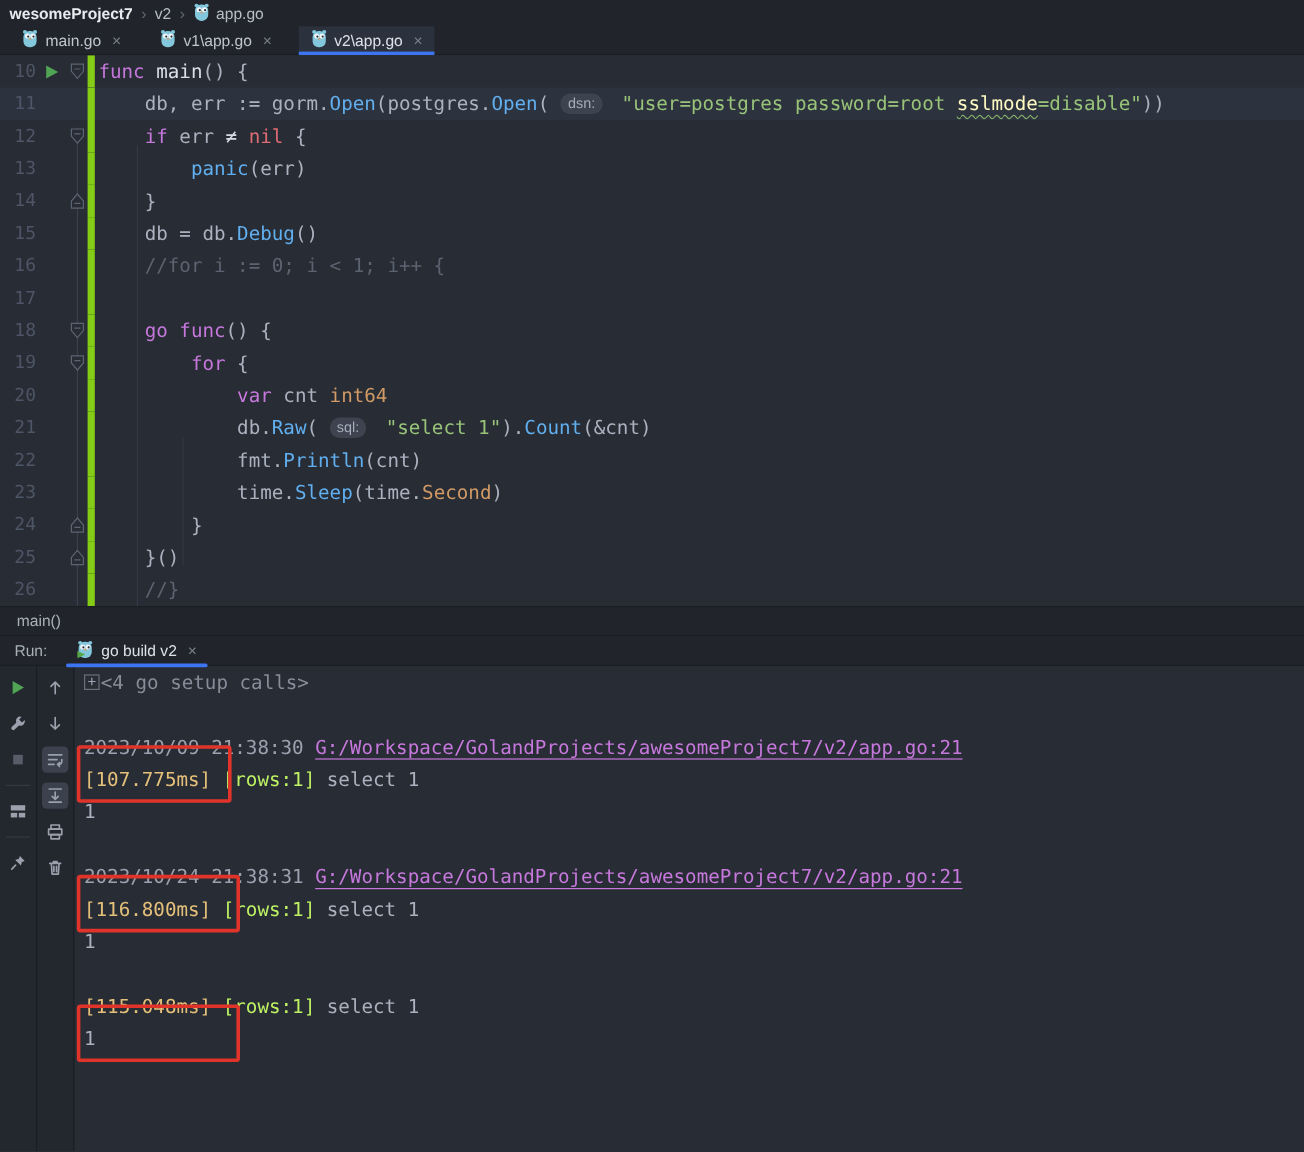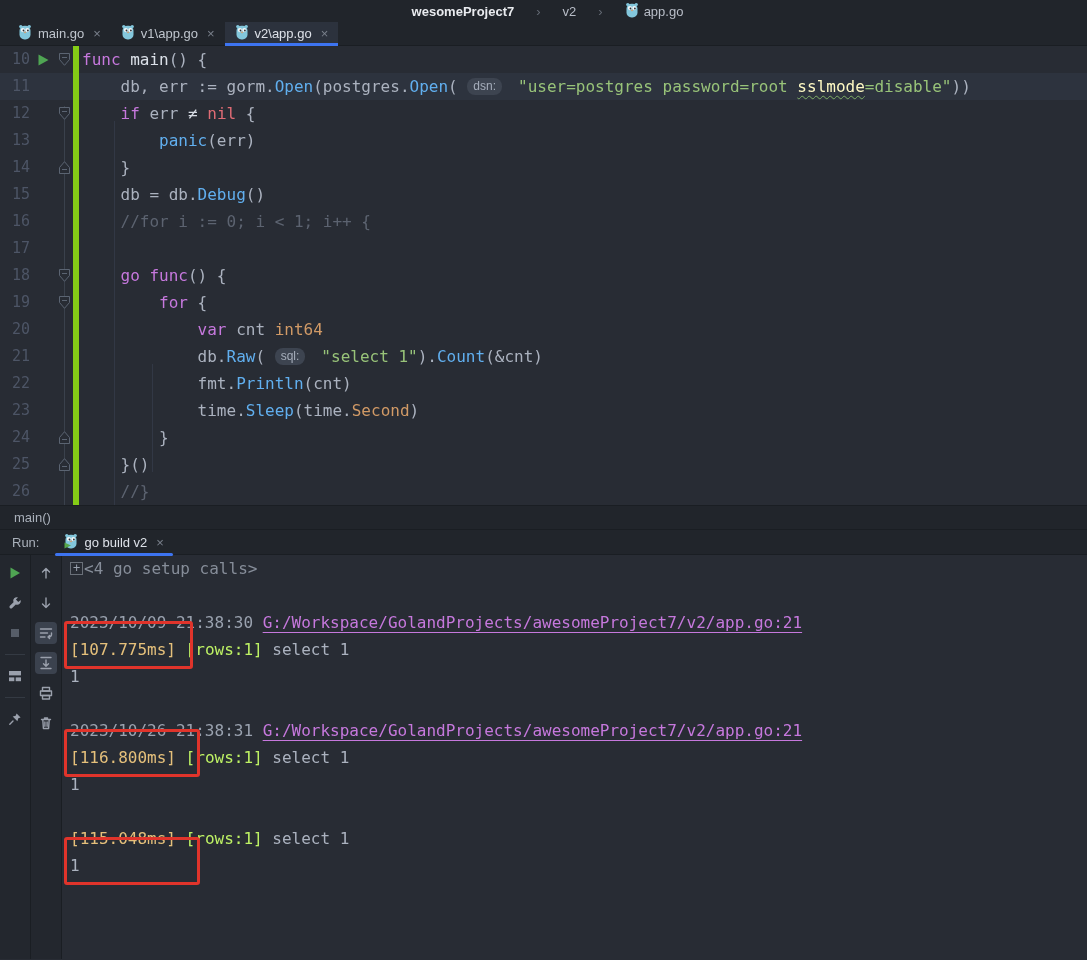--- a/index.html
+++ b/index.html
@@ -1,28 +1,28 @@
 <!DOCTYPE html>
 <html><head>
 <meta charset="utf-8">
 <style>
   * { box-sizing: border-box; margin: 0; padding: 0; }
   html,body { width:1087px; height:960px; overflow:hidden; }
   body { background:#282c34; font-family:"Liberation Sans",sans-serif; }
 
   
   .breadcrumb-bar { height:22px; background:#21252b; display:flex; align-items:center;
-    padding-left:8px; gap:22px; font-size:13px; color:#b8bdc7;justify-content:center; }
+    padding-left:8px; gap:7px; font-size:13px; color:#b8bdc7; }
   .crumb-project { font-weight:bold; color:#e9ebef; }
   .crumb-sep { color:#646a74; font-size:13px; }
   .crumb-file { display:flex; align-items:center; gap:5px; }
 
   
   .tab-bar { height:24px; background:#21252b; display:flex; align-items:stretch;
-    padding-left:8px; border-bottom:1px solid #1a1e23; }
+    padding-left:8px; border-bottom:1px solid #1a1e23;gap:12px; }
   .tab { display:flex; align-items:center; gap:6px; padding:0 10px; font-size:13px;
     color:#bfc5cd; position:relative; cursor:default; }
   .tab.active { background:#2c323d; color:#dde1e8; }
   .tab.active::after { content:""; position:absolute; left:0; right:0; bottom:-1px;
     height:3px; background:#3d74f1; }
   .tab-close { color:#7a818c; font-size:13px; margin-left:3px; }
 
   
   .editor { position:relative; height:459px; background:#282c34;
     font-family:"DejaVu Sans Mono",monospace; font-size:16px; overflow:hidden; }
@@ -303,21 +303,21 @@
         <span>&lt;4 go setup calls&gt;</span>
     </div>
     <div id="console-entries">
         <div class="log-entry">
           <div class="log-line"><span class="log-ts">2023/10/09 21:38:30 </span><a class="log-link">G:/Workspace/GolandProjects/awesomeProject7/v2/app.go:21</a></div>
           <div class="log-line"><span class="log-dur">[107.775ms]</span> <span class="log-rows">[rows:1]</span> <span class="log-query">select 1</span></div>
           <div class="log-line">1</div>
           <div class="red-box" style="width: 129px;"></div>
         </div>
         <div class="log-entry">
-          <div class="log-line"><span class="log-ts">2023/10/26 21:38:31 </span><a class="log-link">G:/Workspace/GolandProjects/awesomeProject7/v2/app.go:21</a></div>
+          <div class="log-line"><span class="log-ts">2023/10/24 21:38:31 </span><a class="log-link">G:/Workspace/GolandProjects/awesomeProject7/v2/app.go:21</a></div>
           <div class="log-line"><span class="log-dur">[116.800ms]</span> <span class="log-rows">[rows:1]</span> <span class="log-query">select 1</span></div>
           <div class="log-line">1</div>
           <div class="red-box" style="width: 136px;"></div>
         </div>
         <div class="log-entry">
           <div class="log-line"><span class="log-dur">[115.048ms]</span> <span class="log-rows">[rows:1]</span> <span class="log-query">select 1</span></div>
           <div class="log-line">1</div>
           <div class="red-box" style="width: 136px;"></div>
         </div>
       </div>

